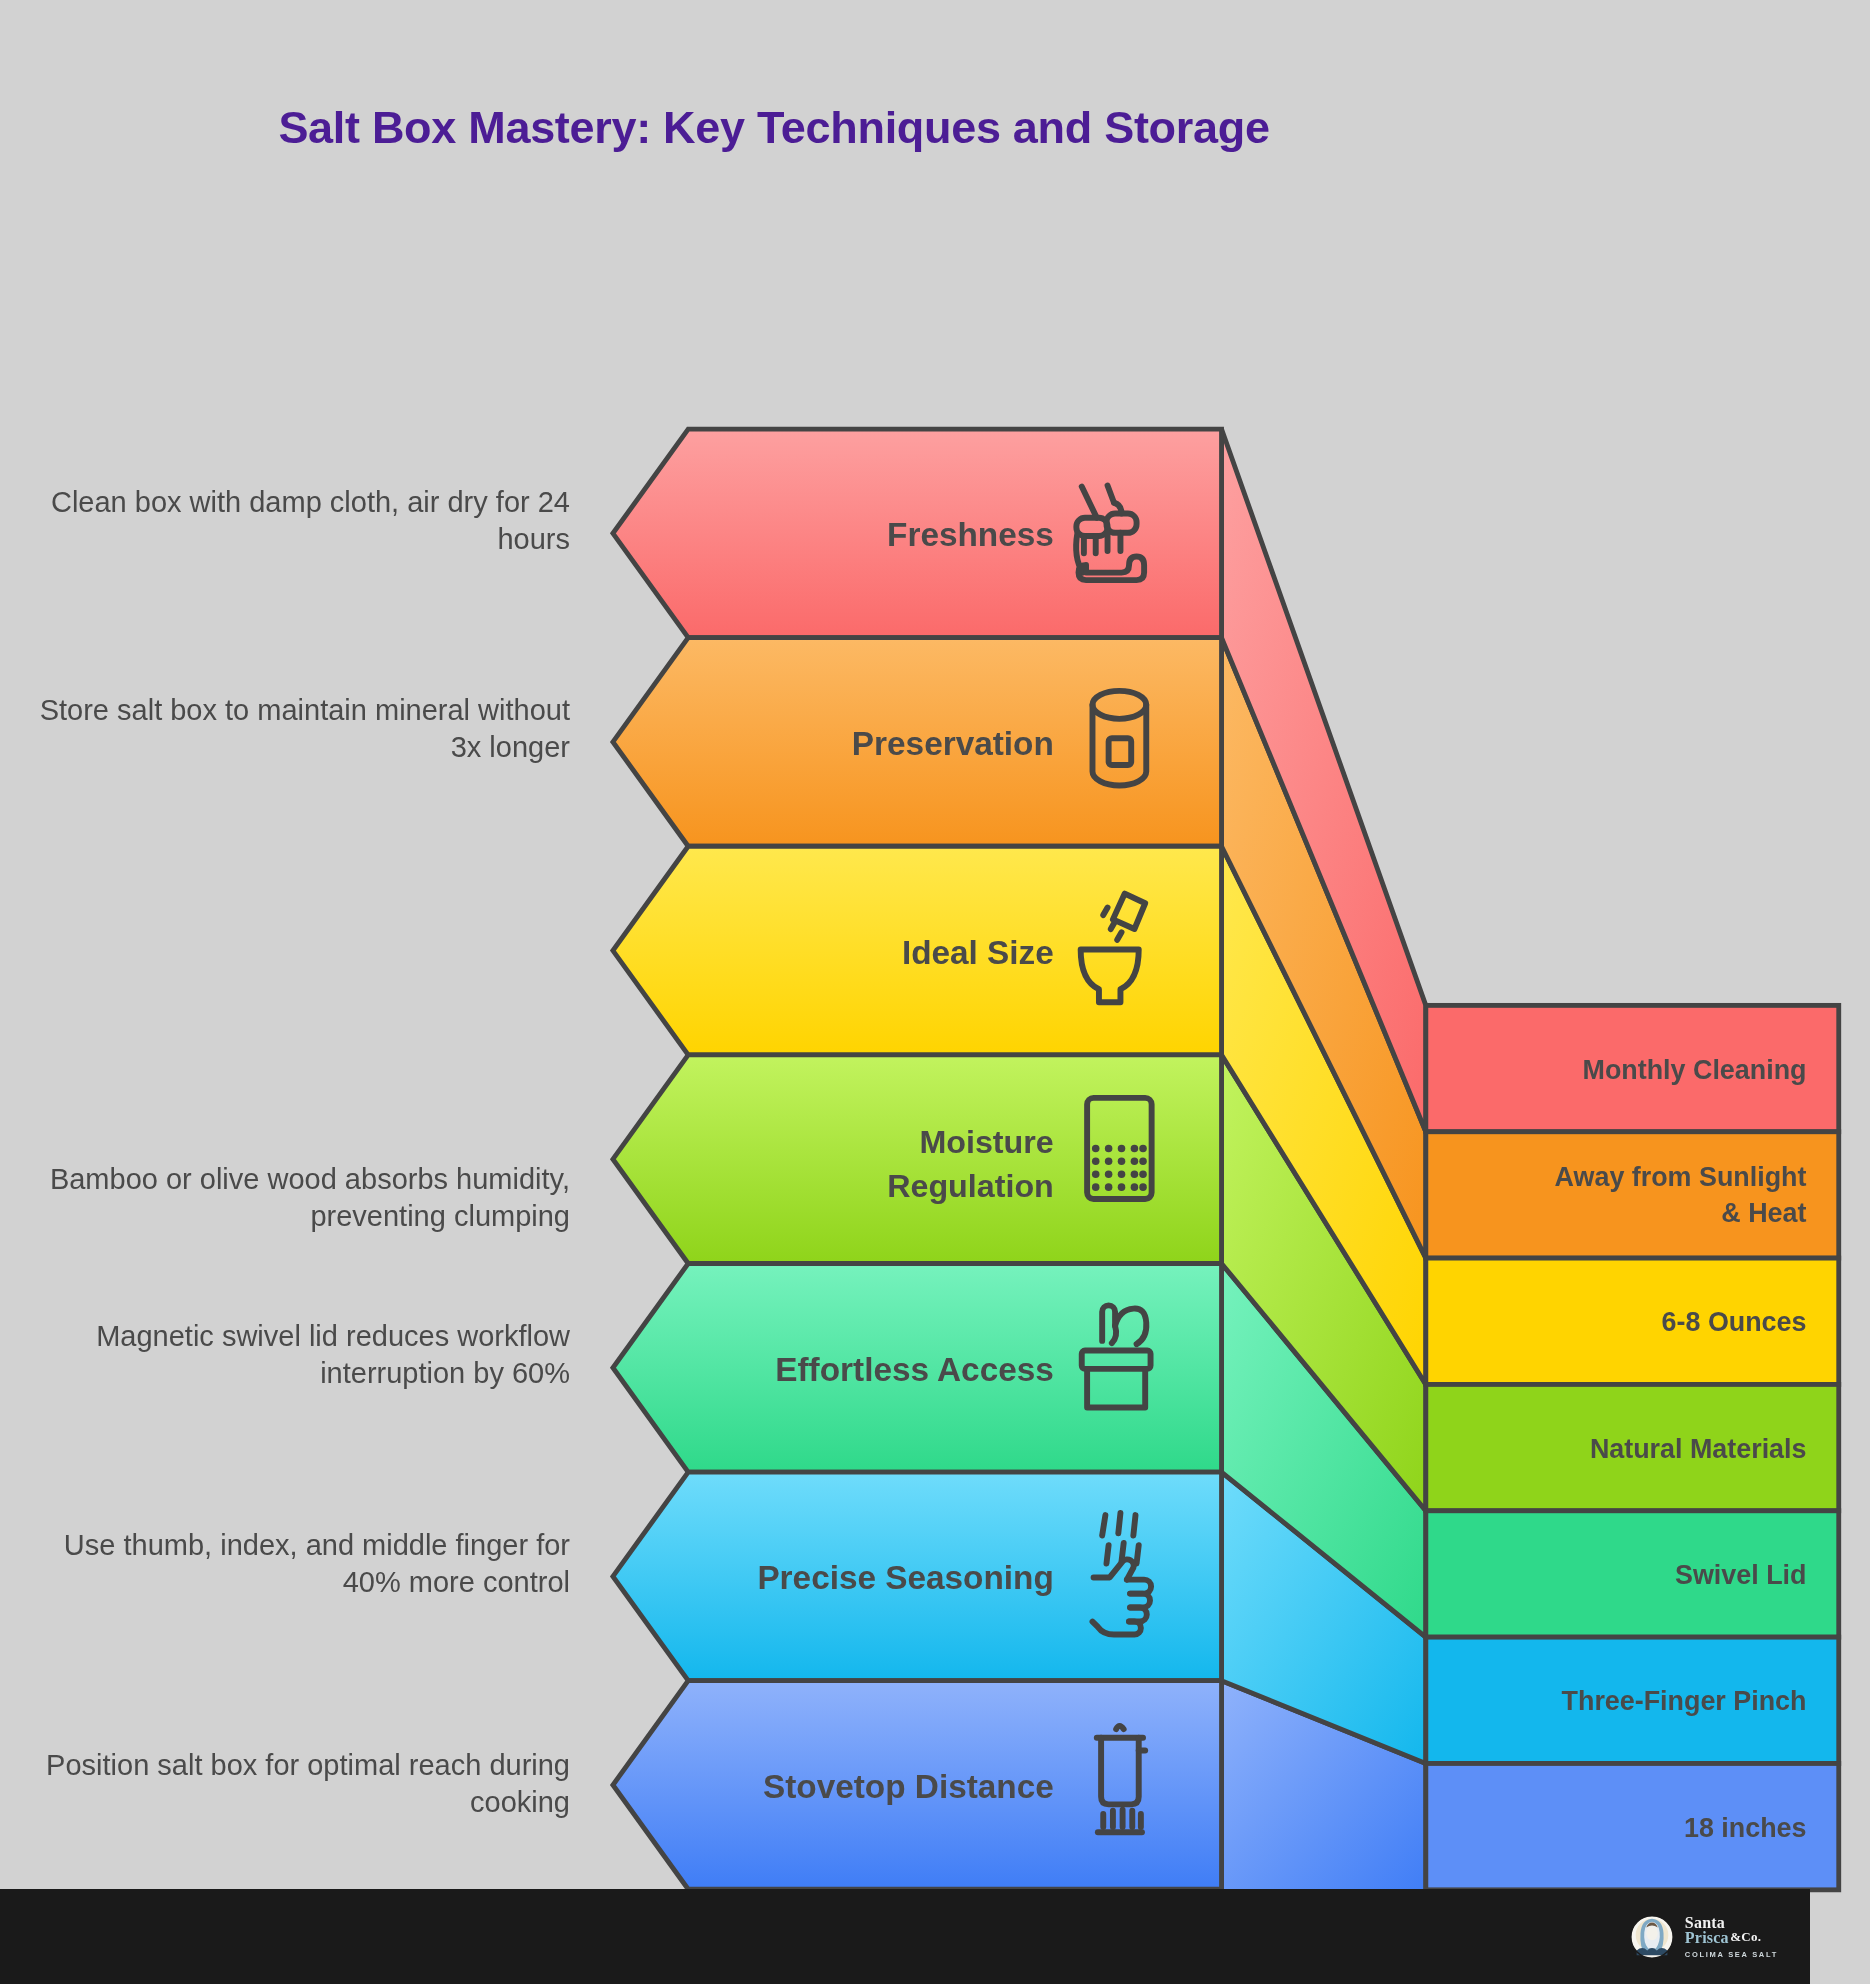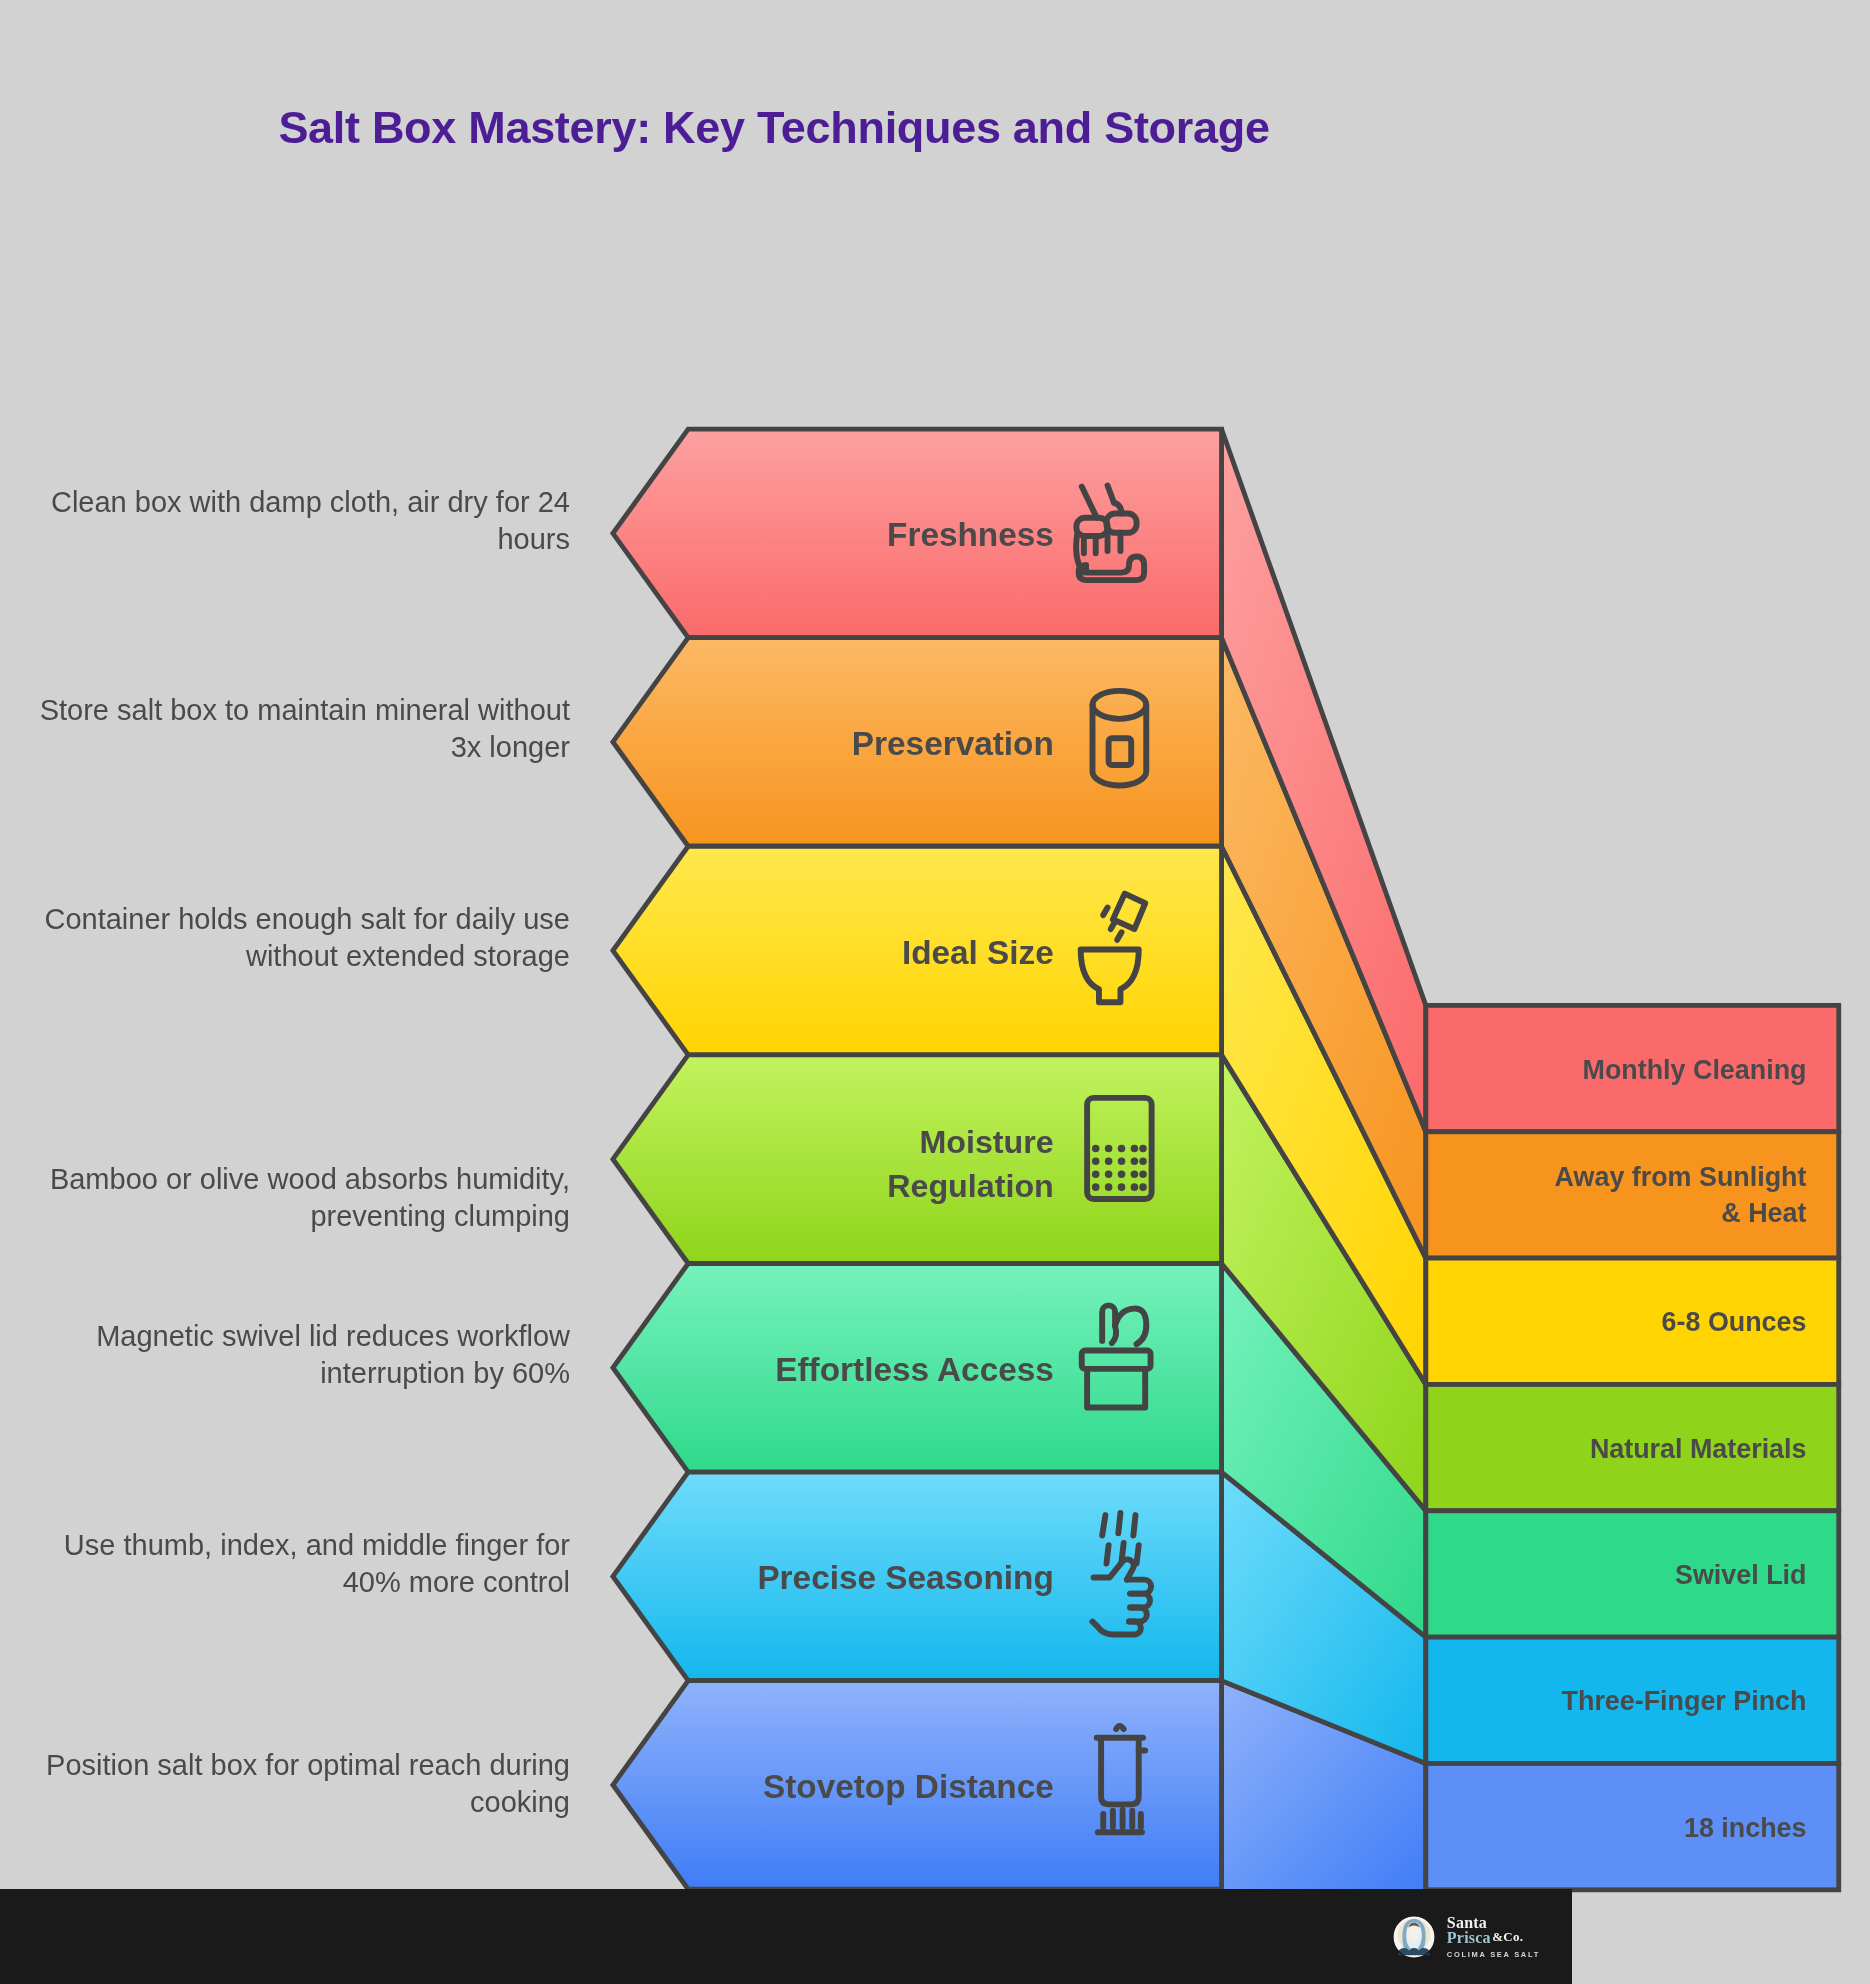--- a/index.html
+++ b/index.html
@@ -44,21 +44,21 @@
     font-size:50px; font-weight:bold; fill:#4a4a4a;
     text-anchor:end; dominant-baseline:middle;
   }
   .outline { stroke:#444444; stroke-width:9; stroke-linejoin:miter; }
   .icon-g { fill:none; stroke:#444444; stroke-width:11;
             stroke-linecap:round; stroke-linejoin:round; }
   .icon-fill { fill:#444444; stroke:none; }
 
   
   #footer-bar {
-    position:absolute; left:0; bottom:0; width:1572px; height:96px;
+    position:absolute; left:0; bottom:0; width:1810px; height:96px;
     background:#1a1a1a;
   }
   #brand-logo {
     position:absolute; right:32px; top:50%;
     transform:translateY(-50%);
     display:flex; align-items:center; gap:8.6px;
   }
   #brand-mark { width:48px; height:48px; flex:0 0 auto; }
   #brand-text { display:flex; flex-direction:column; justify-content:center; }
   #brand-name {
@@ -74,21 +74,20 @@
 </style>
 </head>
 <body>
 
 <div class="stage">
 
   <h1 id="page-title">Salt Box Mastery: Key Techniques and Storage</h1>
 
   <div class="desc" style="top:484px;">Clean box with damp cloth, air dry for 24 hours</div>
   <div class="desc" style="top:692px;">Store salt box to maintain mineral without 3x longer</div>
-  <div class="desc" style="top:901px;">Container holds enough salt for daily use without extended storage</div>
   <div class="desc" style="top:1161px;">Bamboo or olive wood absorbs humidity, preventing clumping</div>
   <div class="desc" style="top:1318px;">Magnetic swivel lid reduces workflow interruption by 60%</div>
   <div class="desc" style="top:1527px;">Use thumb, index, and middle finger for 40% more control</div>
   <div class="desc" style="top:1747px;">Position salt box for optimal reach during cooking</div>
 
   <svg id="funnel-svg" viewBox="0 0 3480 3692">
     <defs>
       <linearGradient id="g0" x1="0" y1="0" x2="0" y2="1">
         <stop offset="0%" stop-color="#fda0a0"></stop>
           <stop offset="100%" stop-color="#fb6a6a"></stop>

